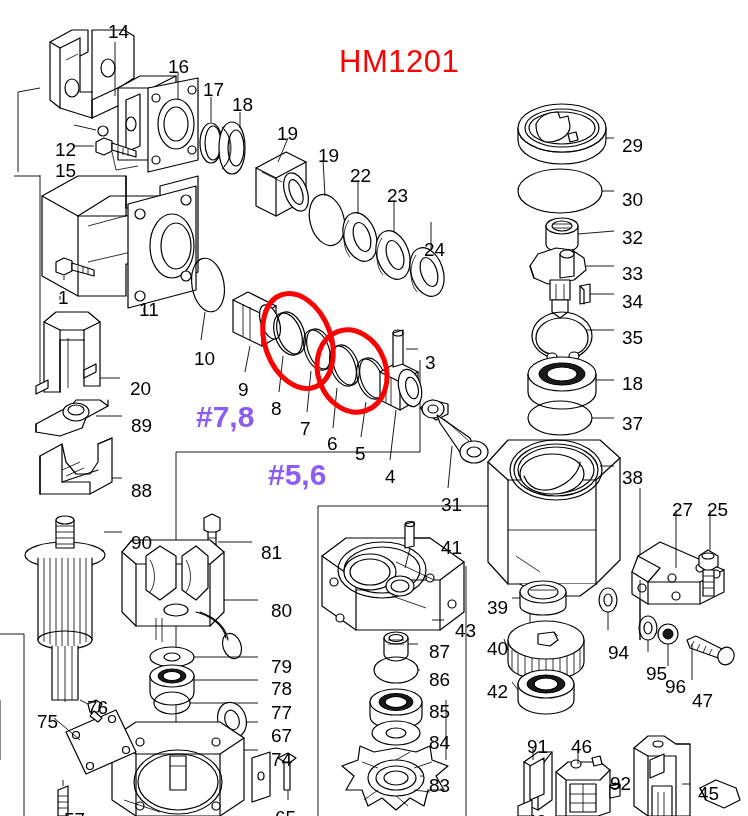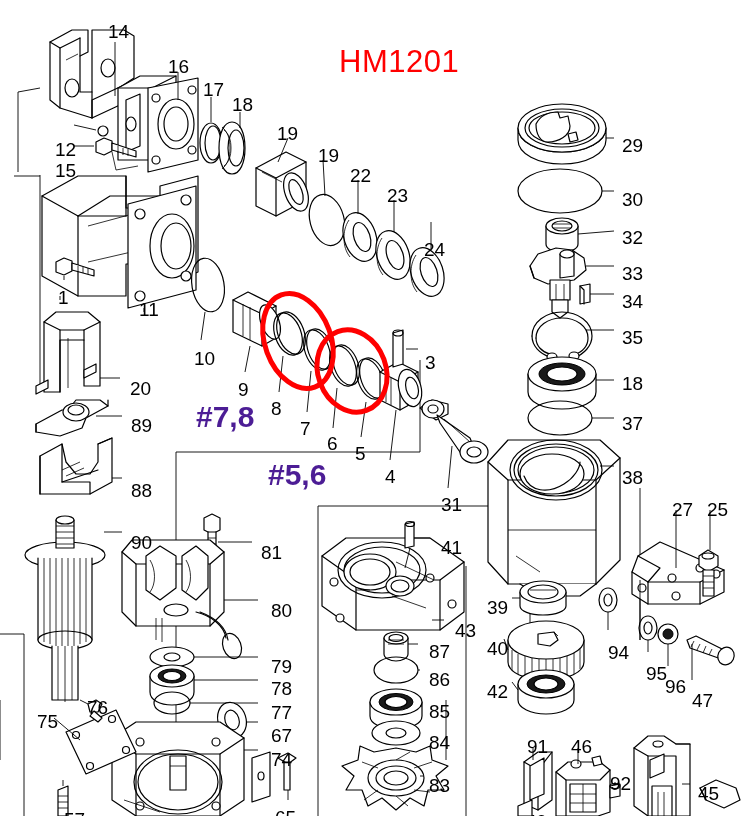--- a/index.html
+++ b/index.html
@@ -27,21 +27,21 @@
     font-weight:400;
     color:#ff0000;
     white-space:nowrap;
     letter-spacing:0.5px;
   }
   .anno{
     position:absolute;
     font-family:"Liberation Sans", sans-serif;
     font-size:30px;
     font-weight:700;
-    color:#4c1d95;
+    color:#8b5cf6;
     white-space:nowrap;
   }
 </style>
 </head>
 <body>
 
 <div id="stage">
 
   <svg id="artboard" viewBox="0 0 748 816" xmlns="http://www.w3.org/2000/svg">
     <defs>

